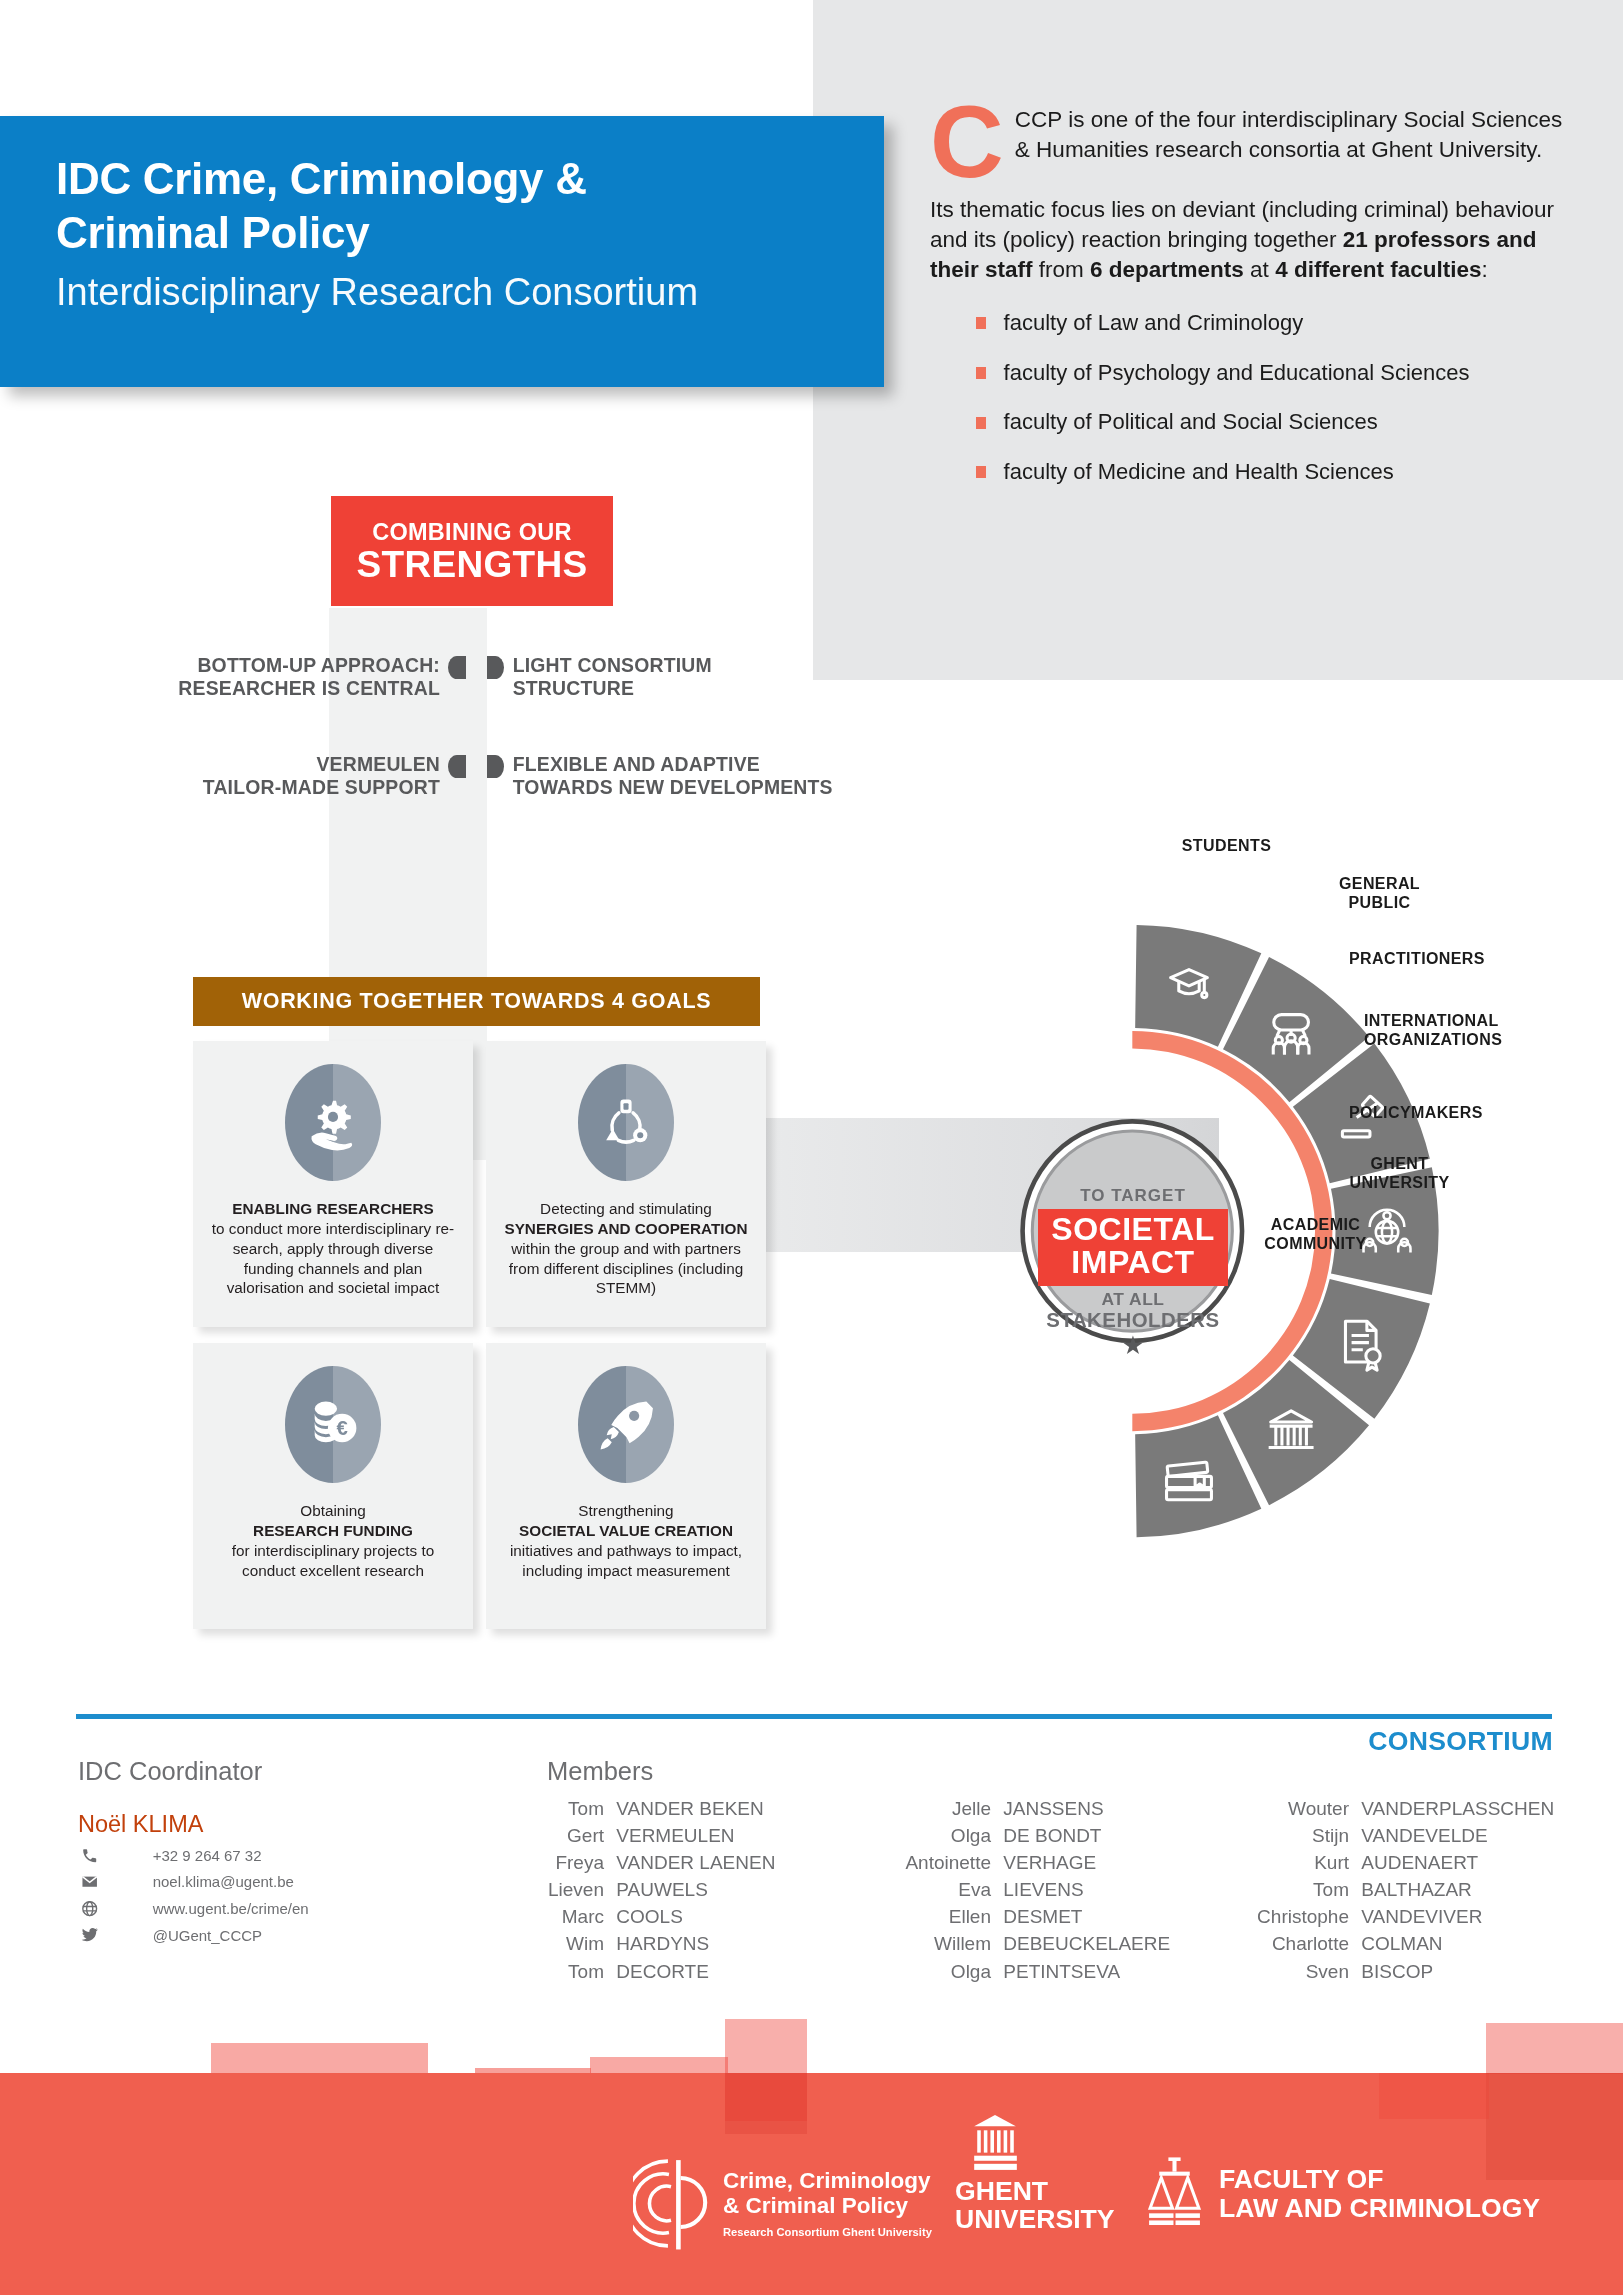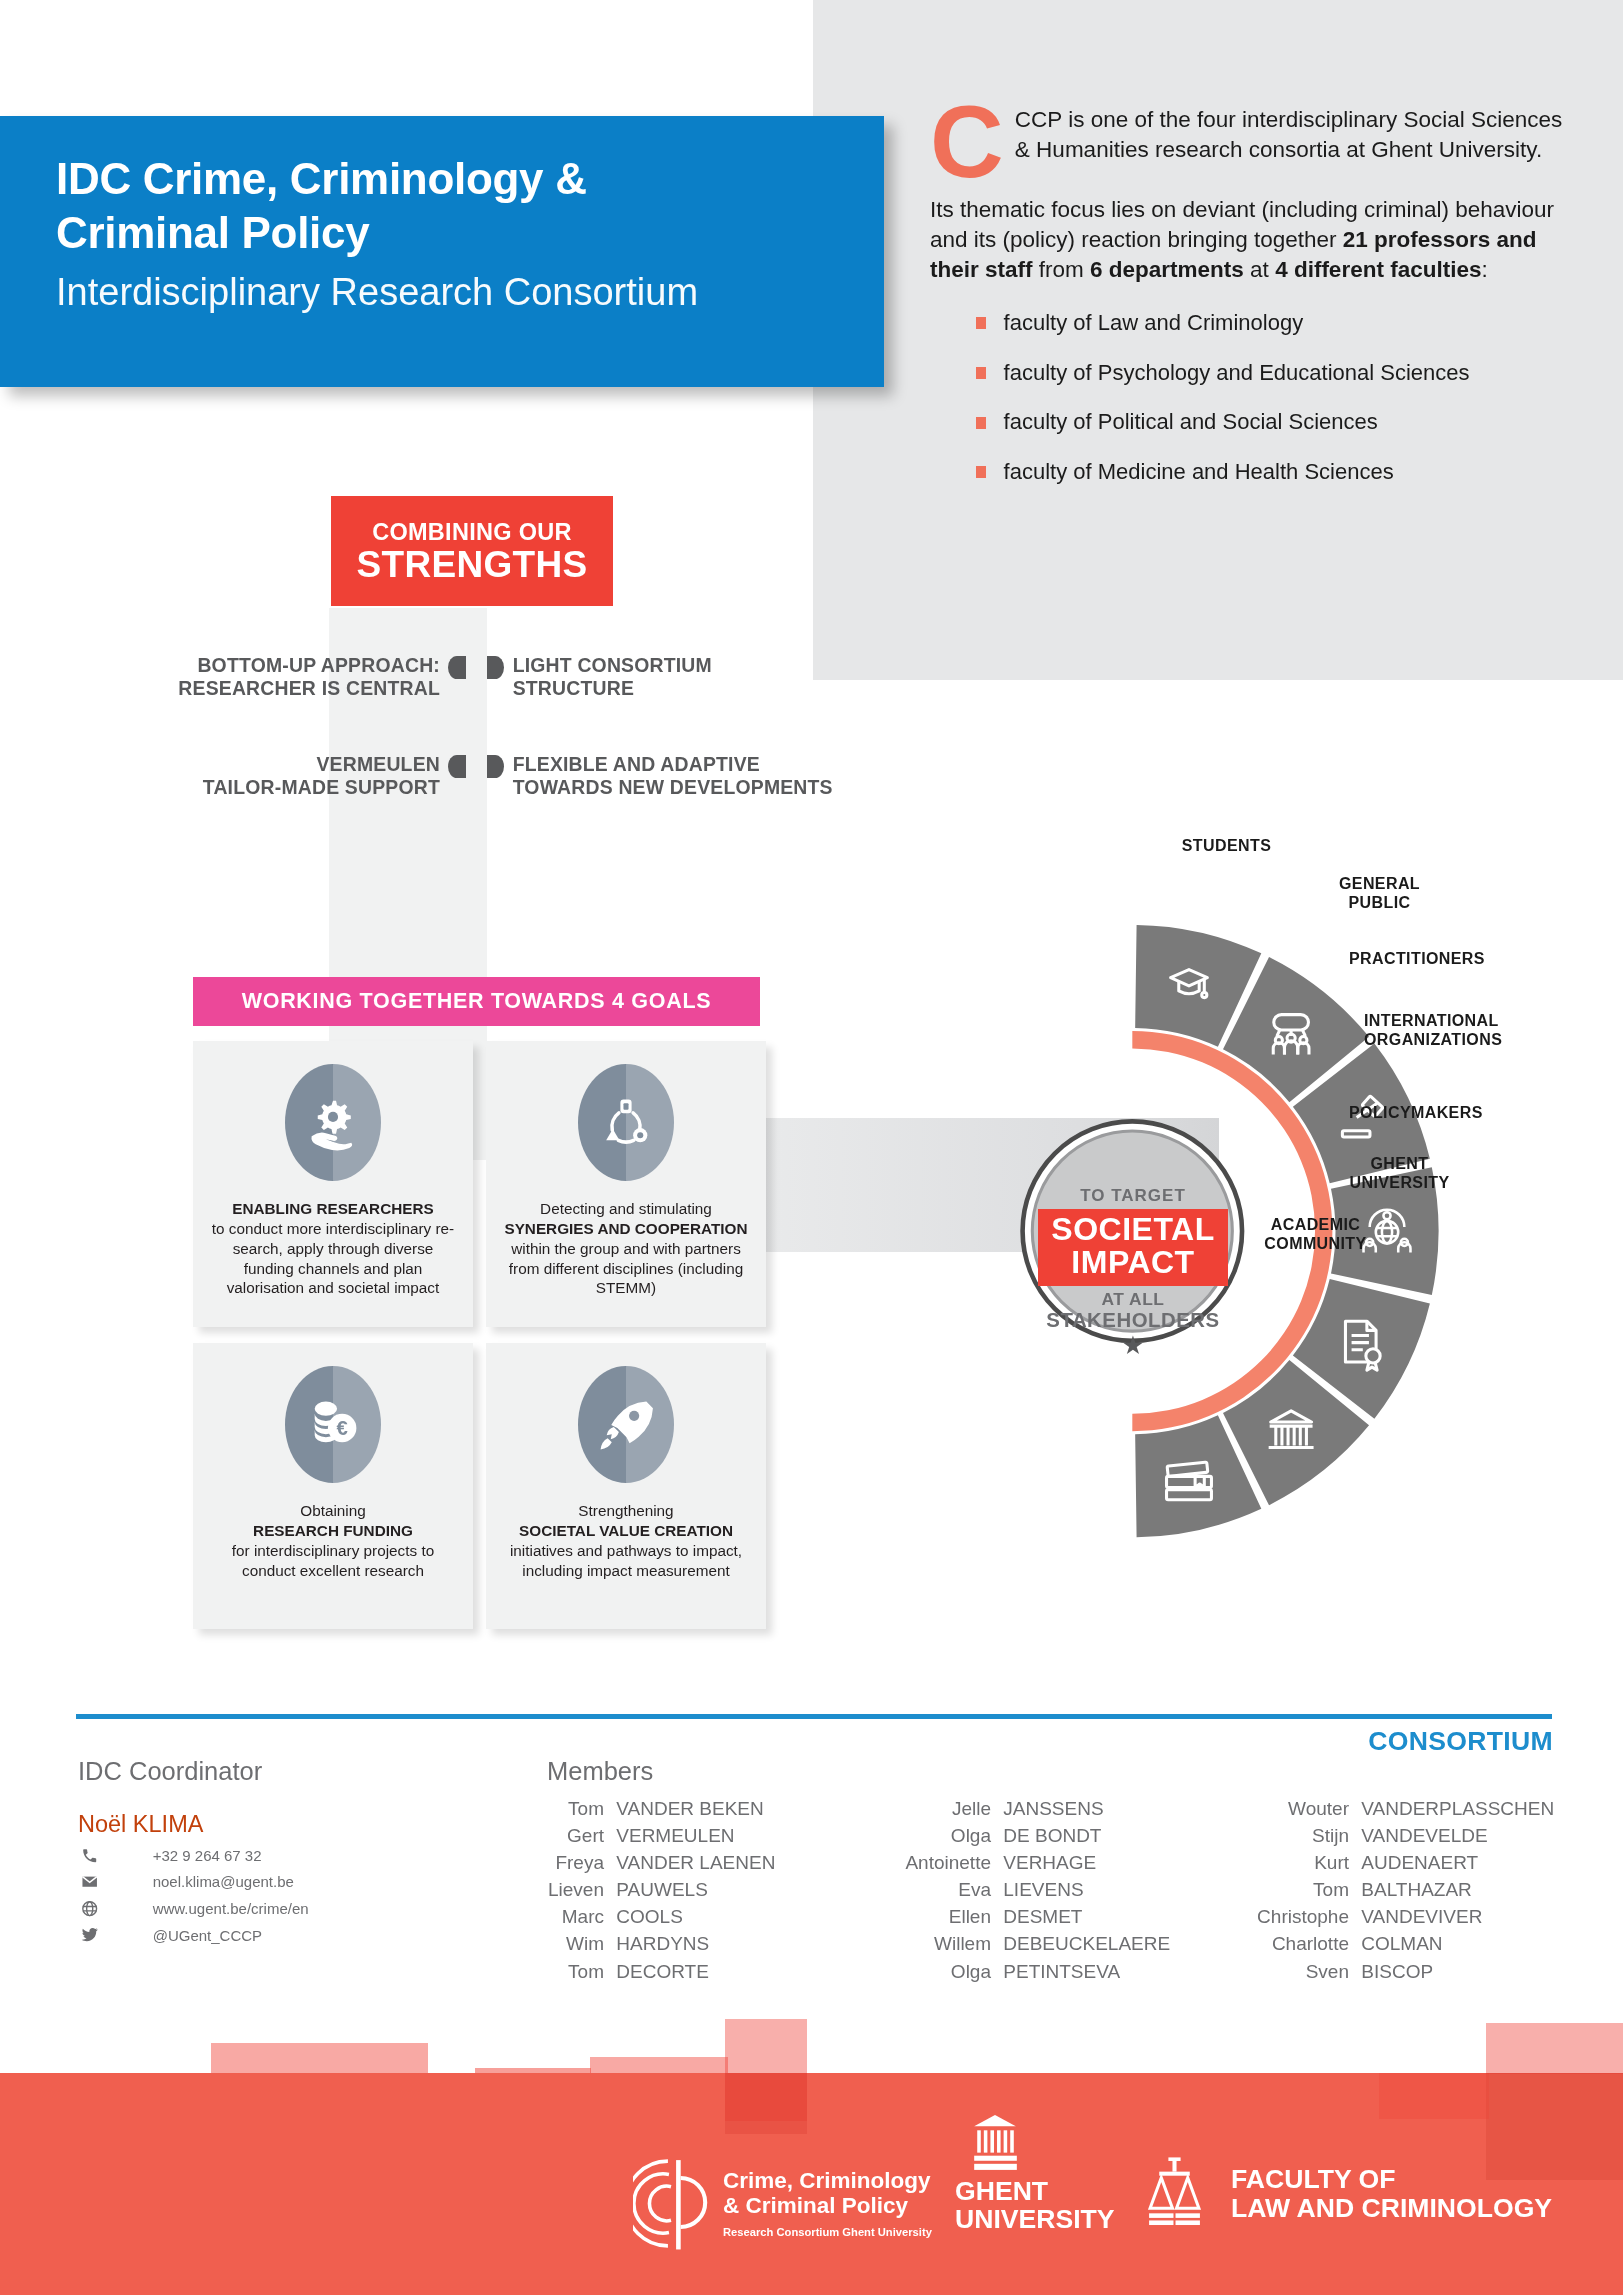--- a/index.html
+++ b/index.html
@@ -65,21 +65,21 @@
   .pac-l, .pac-r { width:17.4px; height:22.5px; background:#58595b; flex:none; margin-top:2px; }
   .pac-l { border-radius:100% 0 0 100% / 100% 0 0 100%; margin-left:8.2px; }
   .pac-r { border-radius:0 100% 100% 0 / 0 100% 100% 0; margin-right:8.2px; }
   #str-row1 { left:169px; top:654px; }
   #str-row2 { left:169px; top:753px; }
   #str-row1 .str-left, #str-row2 .str-left { width:271px; }
   #str-row1 .str-right, #str-row2 .str-right { width:327px; }
 
   
   #goals-banner {
-    left:193px; top:977px; width:567px; height:49px; background:#ec4899;
+    left:193px; top:977px; width:567px; height:49px; background:#a16207;
     display:flex; align-items:center; justify-content:center;
   }
   #goals-banner span { color:#fff; font-size:21.5px; font-weight:bold; letter-spacing:0.7px; font-stretch:condensed; }
 
   
   .goal-card {
     position:absolute; width:280px; height:286px; background:#f1f2f2;
     box-shadow:5.6px 5.6px 7.7px rgba(0,0,0,.13);
     padding:13.3px 17.4px 0 17.4px; text-align:center;
   }
@@ -611,19 +611,19 @@
         <rect x="56" y="8" width="8" height="24"></rect>
         <rect x="30" y="32" width="60" height="8"></rect>
         <path d="M34 44 L12 104 h44 Z" fill="none" stroke="#fff" stroke-width="6"></path>
         <path d="M86 44 L64 104 h44 Z" fill="none" stroke="#fff" stroke-width="6"></path>
         <rect x="10" y="114" width="48" height="9"></rect>
           <rect x="10" y="128" width="48" height="9"></rect>
         <rect x="62" y="114" width="48" height="9"></rect>
           <rect x="62" y="128" width="48" height="9"></rect>
       </g>
     </svg>
-    <div style="margin-left:26px;">
+    <div style="margin-left:14px;">
       <div class="logo-txt" style="font-size:26.6px;line-height:1.08;">FACULTY OF</div>
       <div class="logo-txt" style="font-size:26.6px;line-height:1.08;">LAW AND CRIMINOLOGY</div>
     </div>
   </div>
 </div>
 
 
 </body></html>

